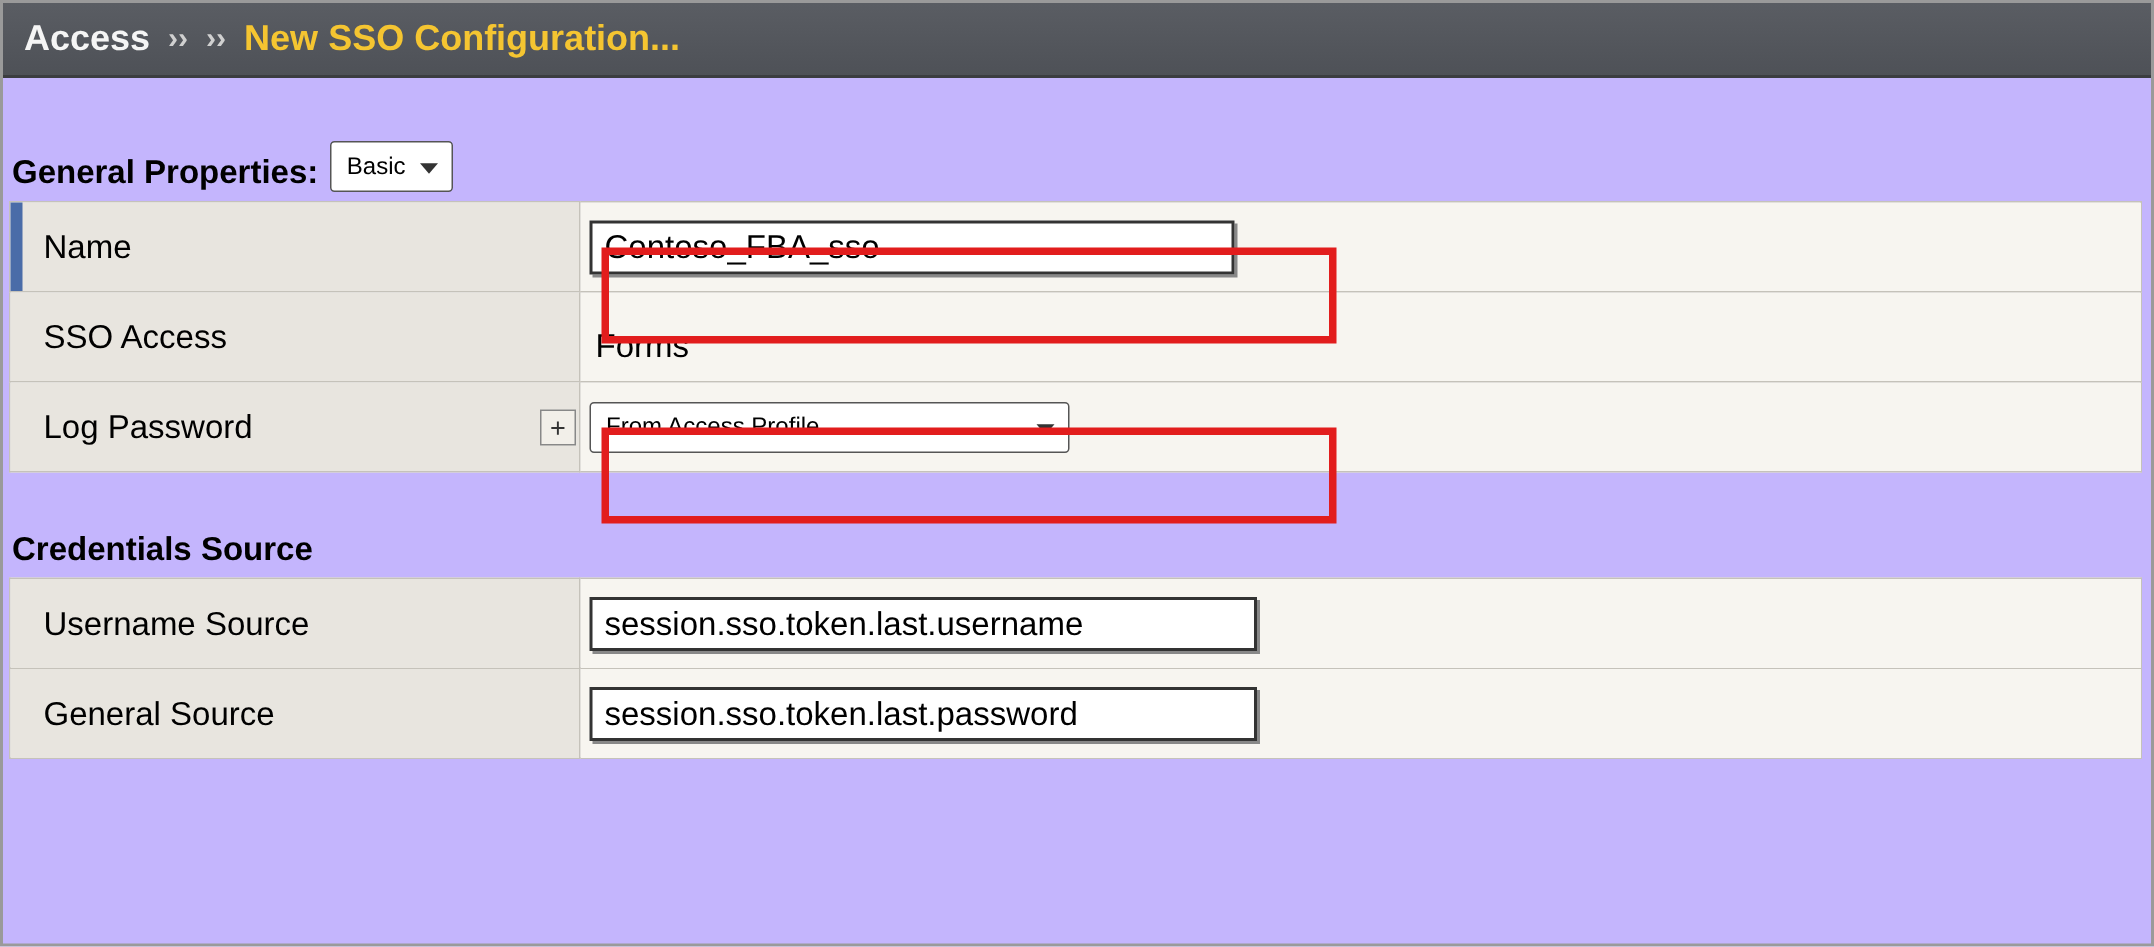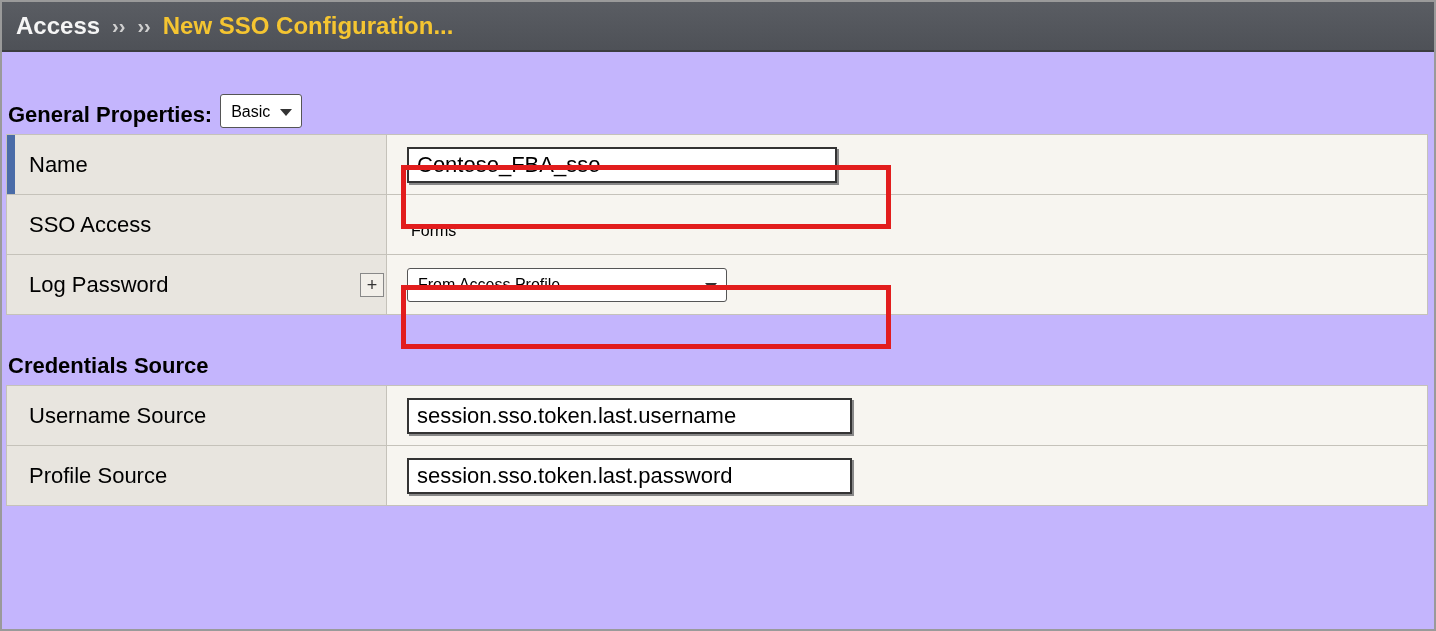--- a/index.html
+++ b/index.html
@@ -95,27 +95,27 @@
     left: 0; top: 0; bottom: 0;
     width: 8px;
     background: #4a6ca8;
   }
   td.value-cell {
     background: #f7f5f0;
     position: relative;
     height: 60px;
   }
   td.value-cell .value-inner {
-    padding: 8px 10px 8px 20px;
+    padding: 8px 10px 8px 6px;
     display: flex;
     align-items: flex-end;
     gap: 6px;
   }
   .static-text {
-    font-size: 16px;
+    font-size: 22px;
     color: #000;
     padding-left: 4px;
     margin-top: 13px;
   }
   input.text-input {
     font-size: 22px;
     padding: 4px 8px;
     border: 2px solid #333;
     box-shadow: 2px 2px 0 #888;
     height: 36px;
@@ -220,21 +220,21 @@
         <div class="label-inner">Username Source</div>
       </td>
       <td class="value-cell">
         <div class="value-inner">
           <input class="text-input wider" value="session.sso.token.last.username" style="">
         </div>
       </td>
     </tr>
     <tr>
       <td class="label-cell">
-        <div class="label-inner">Profile Source</div>
+        <div class="label-inner">General Source</div>
       </td>
       <td class="value-cell">
         <div class="value-inner">
           <input class="text-input wider" value="session.sso.token.last.password" style="">
         </div>
       </td>
     </tr>
   </tbody>
     </table>
 

